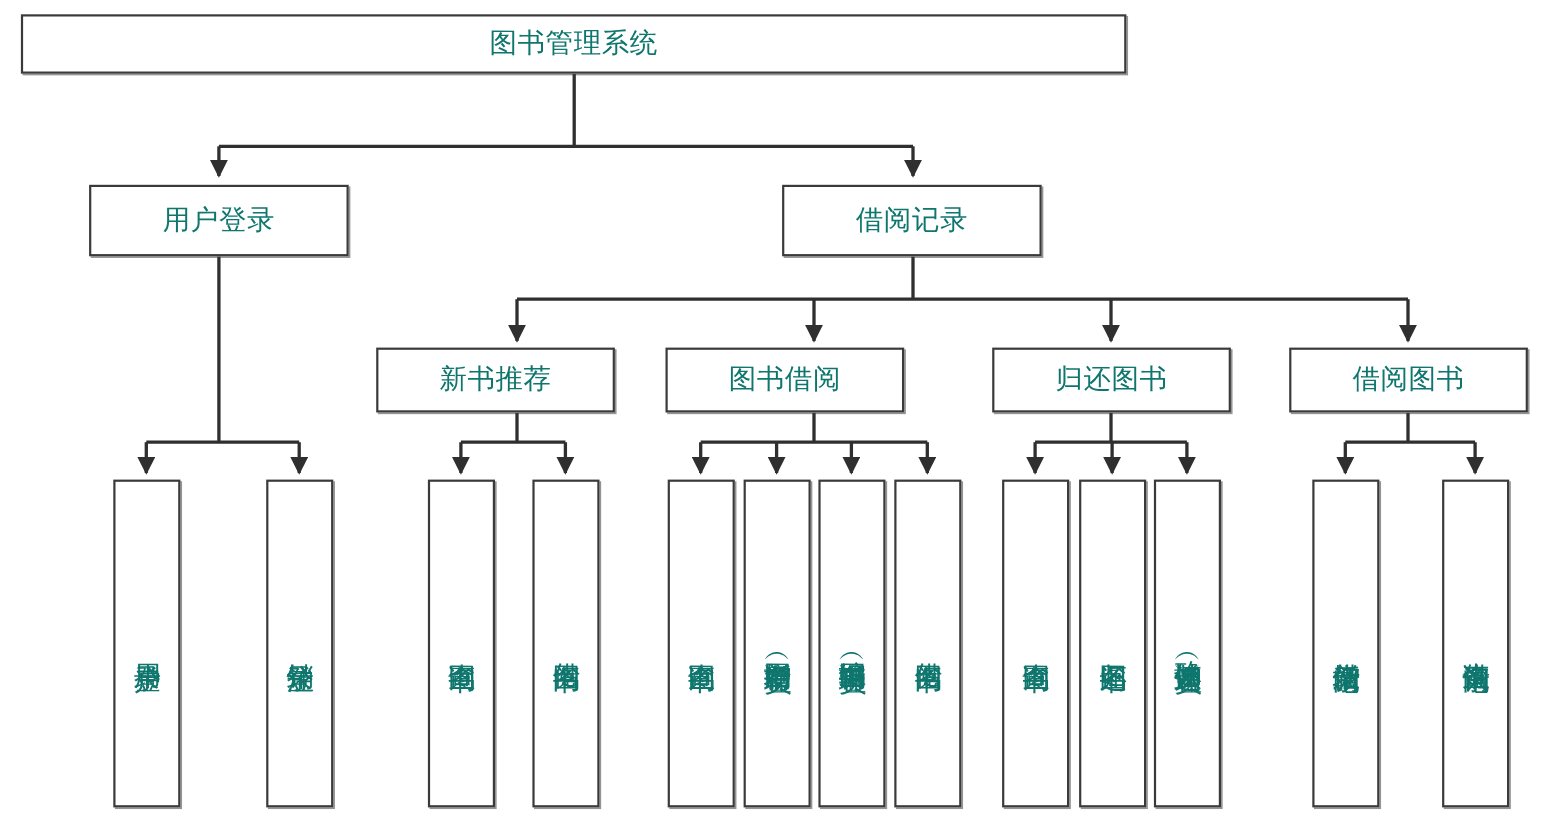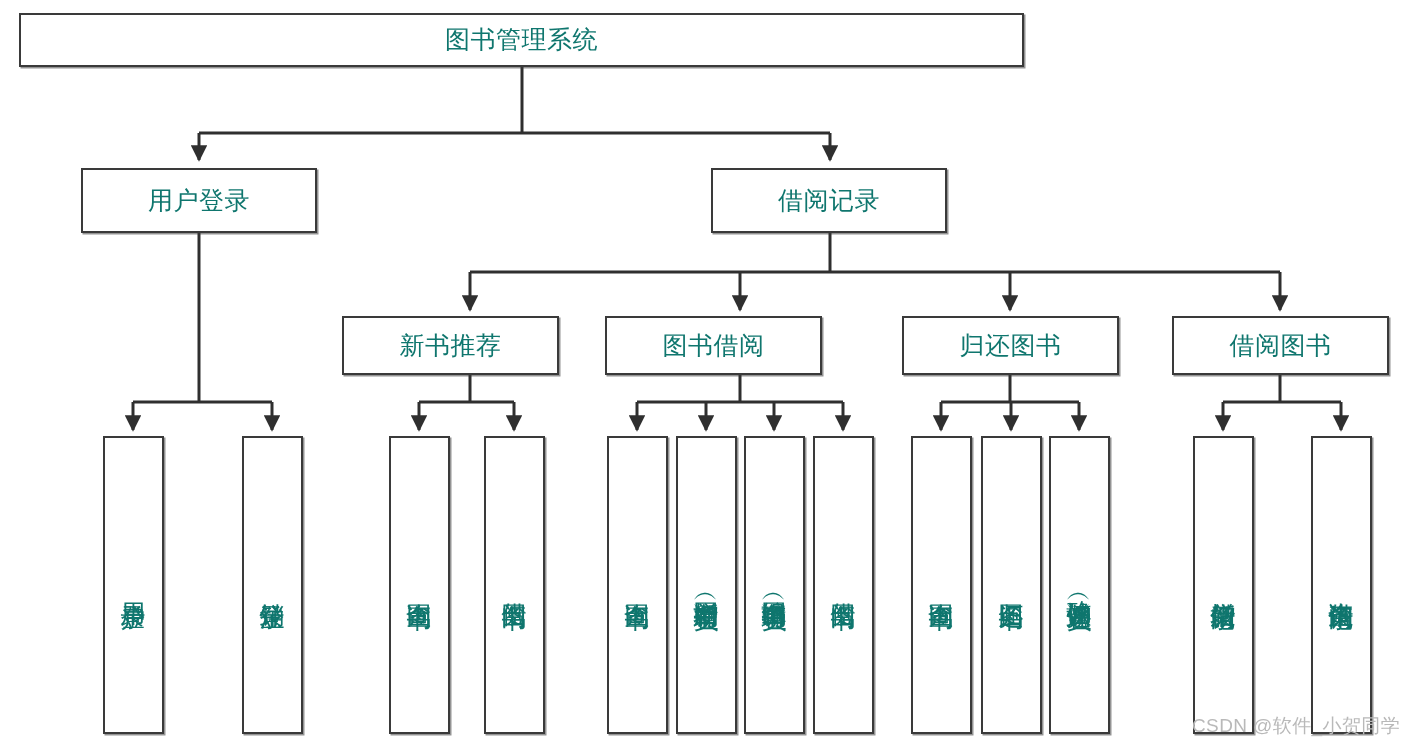--- a/index.html
+++ b/index.html
@@ -177,15 +177,14 @@
   <div class="node vert" style="left:1049px; top:436px; width:61px; height:298px;">
     <span class="vlabel">确认归还（管理员）</span>
   </div>
   <div class="node vert" style="left:1193px; top:436px; width:61px; height:298px;">
     <span class="vlabel">新增借阅记录</span>
   </div>
   <div class="node vert" style="left:1311px; top:436px; width:61px; height:298px;">
     <span class="vlabel">查询借阅记录</span>
   </div>
 
-  <div id="watermark">CSDN @软件_小贺同学</div>
 
 </div>
 
 </body></html>

